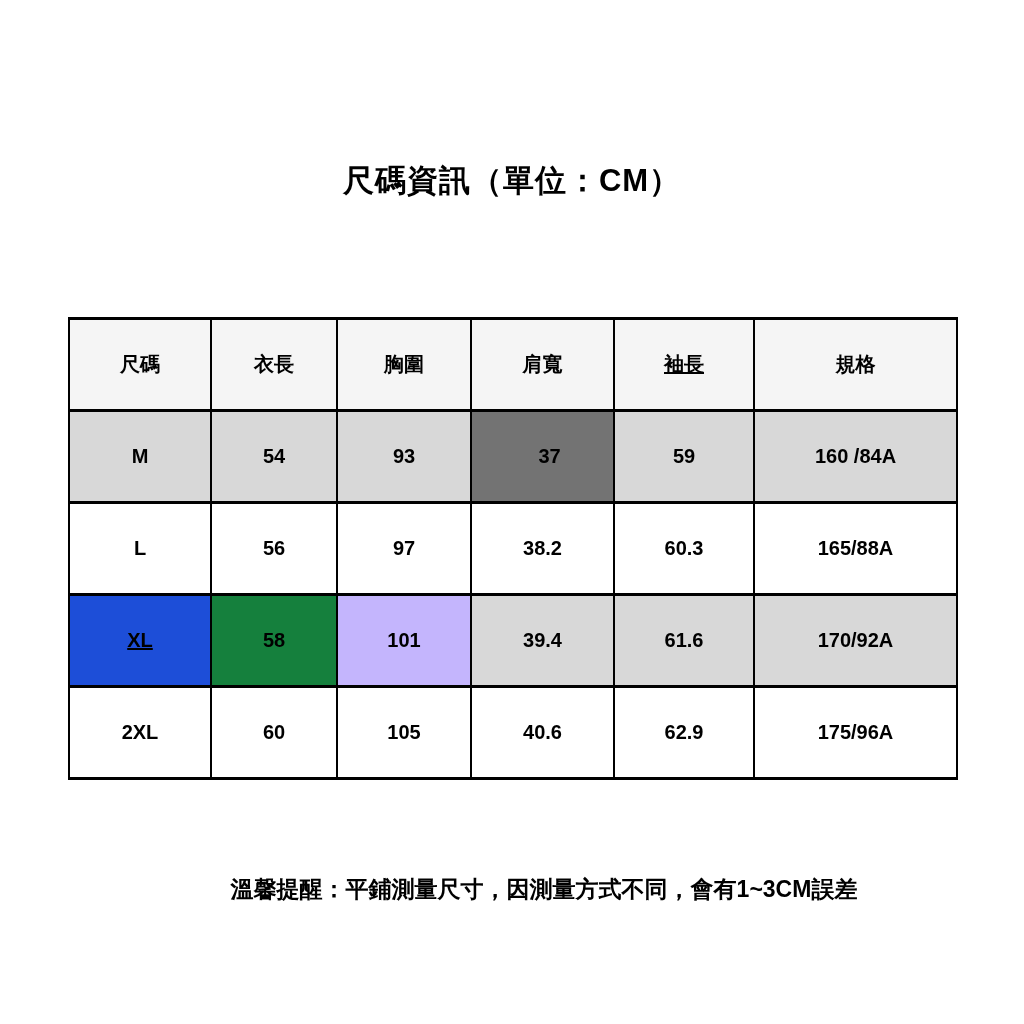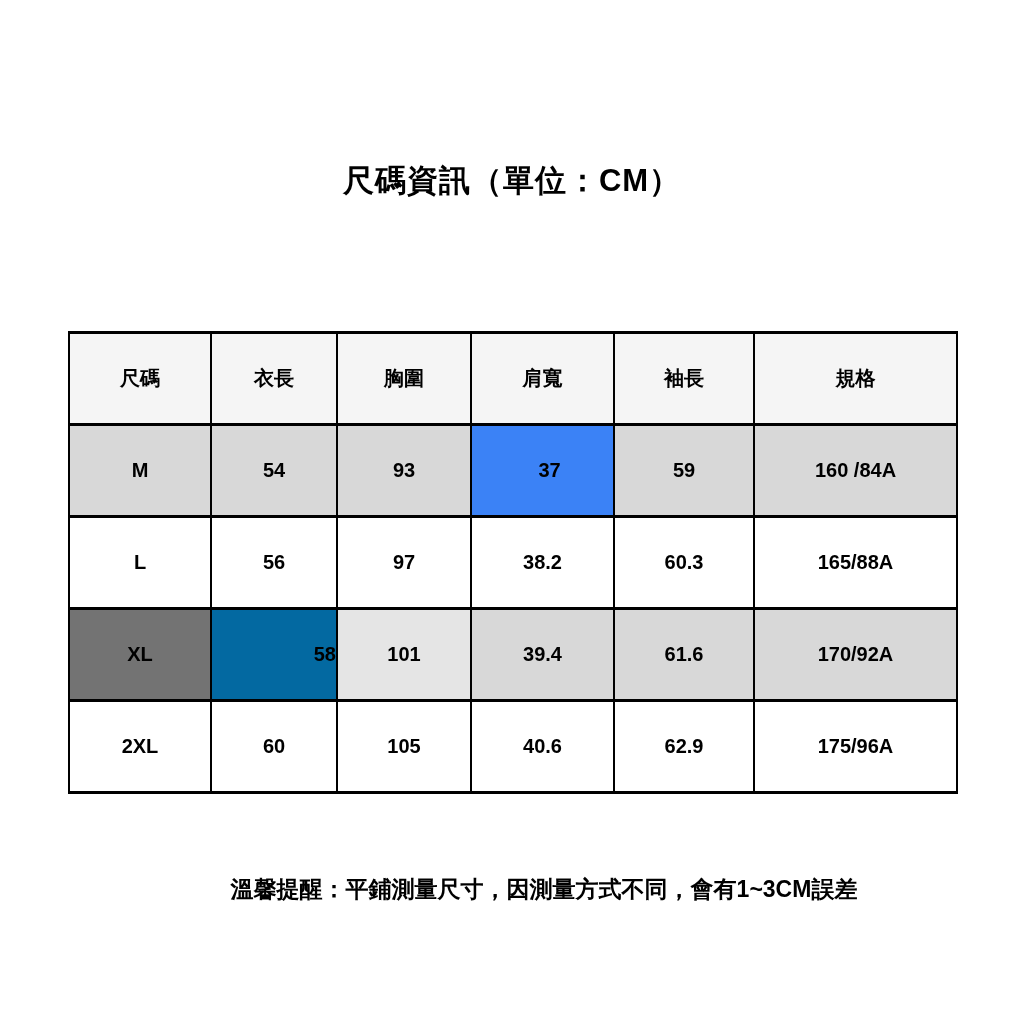--- a/index.html
+++ b/index.html
@@ -22,21 +22,21 @@
     left: 0;
     width: 100%;
     text-align: center;
     font-size: 31px;
     font-weight: bold;
     letter-spacing: 1px;
   }
   table.size-table {
     position: absolute;
     left: 68px;
-    top: 331px;
+    top: 317px;
     width: 888px;
     border-collapse: collapse;
     table-layout: fixed;
   }
   .size-table th, .size-table td {
     border: 2px solid #000000;
     border-top-width: 3px;
     border-bottom-width: 3px;
     text-align: center;
     vertical-align: middle;
@@ -82,45 +82,45 @@
       <col style="width:143px">
       <col style="width:140px">
       <col style="width:203px">
     </colgroup>
     <thead>
       <tr>
         <th style="background: rgb(245, 245, 245);">尺碼</th>
         <th style="background: rgb(245, 245, 245);">衣長</th>
         <th style="background: rgb(245, 245, 245);">胸圍</th>
         <th style="background: rgb(245, 245, 245);">肩寬</th>
-        <th style="background: rgb(245, 245, 245);">袖長</th>
+        <th style="background: rgb(245, 245, 245); text-decoration: underline;">袖長</th>
         <th style="background: rgb(245, 245, 245); font-family: Liberation Serif, serif;">規格</th>
       </tr>
     </thead>
     <tbody>
         <tr class="stripe">
           <td style="background: rgb(216, 216, 216);">M</td>
           <td style="background: rgb(216, 216, 216);">54</td>
           <td style="background: rgb(216, 216, 216);">93</td>
-          <td style="background: #3b82f6; padding-left: 14px;">37</td>
+          <td style="background: #737373; padding-left: 14px;">37</td>
           <td style="background: rgb(216, 216, 216);">59</td>
           <td style="background: rgb(216, 216, 216);">160 /84A</td>
         </tr>
         <tr>
           <td>L</td>
           <td>56</td>
           <td>97</td>
           <td>38.2</td>
           <td>60.3</td>
           <td>165/88A</td>
         </tr>
         <tr class="stripe">
-          <td style="background: #737373;">XL</td>
-          <td style="background: #0369a1; text-align: right;">58</td>
-          <td style="background: #e5e5e5;">101</td>
+          <td style="background: #1d4ed8; text-decoration: underline;">XL</td>
+          <td style="background: #15803d;">58</td>
+          <td style="background: #c4b5fd;">101</td>
           <td style="background: rgb(216, 216, 216);">39.4</td>
           <td style="background: rgb(216, 216, 216);">61.6</td>
           <td style="background: rgb(216, 216, 216); text-align: center;">170/92A</td>
         </tr>
         <tr>
           <td>2XL</td>
           <td>60</td>
           <td>105</td>
           <td>40.6</td>
           <td>62.9</td>

